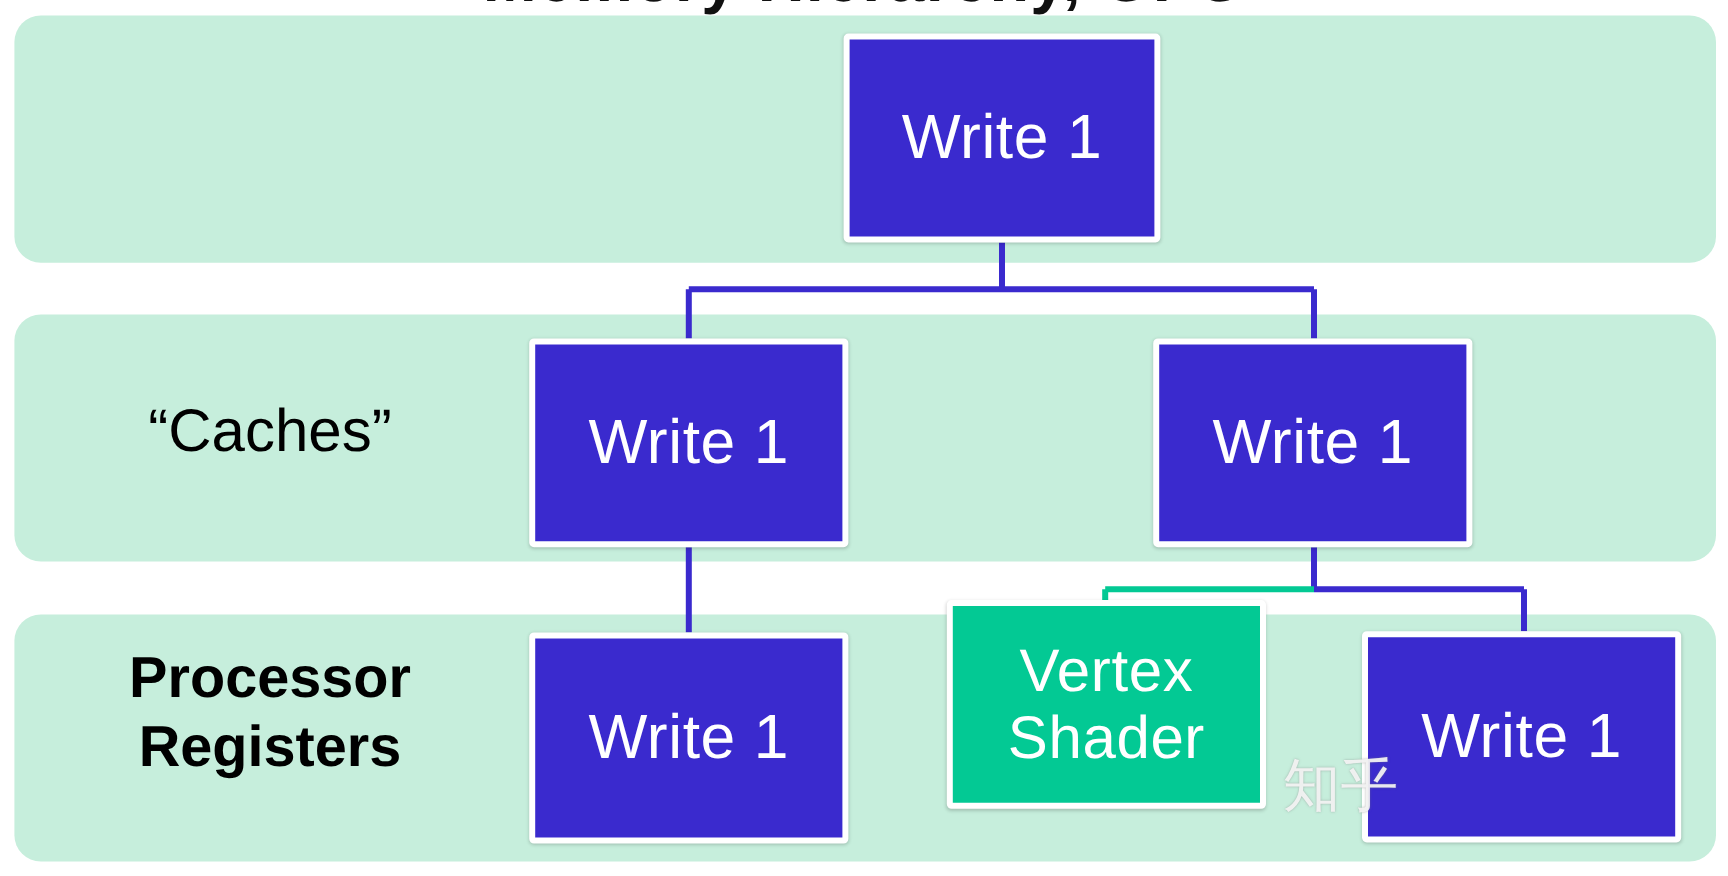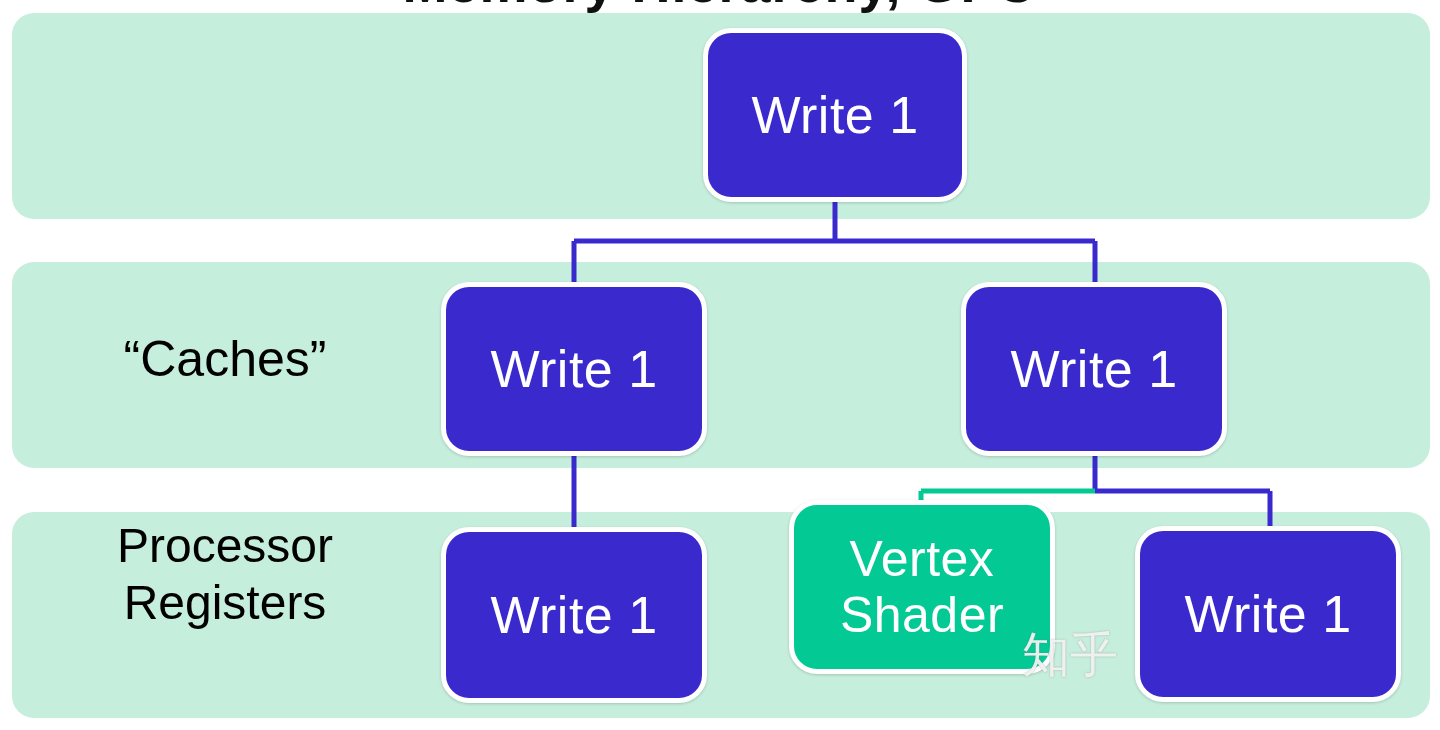--- a/index.html
+++ b/index.html
@@ -51,38 +51,38 @@
     left: 60px;
     width: 330px;
     text-align: center;
     color: #000000;
     font-size: 50px;
     line-height: 1.18;
     font-weight: 400;
   }
   #label-vram      { top: 82px;  }
   #label-caches    { top: 330px; }
-  #label-registers { top: 518px; font-size: 48px; }
+  #label-registers { top: 538px; font-size: 48px; font-weight: bold; }
 
   
   #connectors {
     position: absolute;
     left: 0;
     top: 0;
     width: 1440px;
     height: 730px;
     pointer-events: none;
   }
 
   
   .node {
     position: absolute;
     box-sizing: border-box;
     border: 5px solid #ffffff;
-    border-radius: 28px;
+    border-radius: 4px;
     color: #ffffff;
     display: flex;
     align-items: center;
     justify-content: center;
     text-align: center;
     font-size: 52px;
     line-height: 1.12;
     font-weight: 400;
     letter-spacing: 0.5px;
     box-shadow: 0 1px 3px rgba(0,0,0,0.18);
@@ -101,20 +101,21 @@
 
   
   .watermark {
     position: absolute;
     color: rgba(255,255,255,0.82);
     font-size: 46px;
     font-weight: 500;
     white-space: nowrap;
     pointer-events: none;
     text-shadow: 0 0 2px rgba(120,120,120,0.55);
+    margin-left: 47px;
   }
   #watermark-logo   { left: 1022px; top: 623px; font-size: 48px; color: rgba(245,245,245,0.92); }
   #watermark-handle { left: 1150px; top: 625px; font-size: 48px; color: #ffffff; }
 </style>
 </head>
 <body>
 
 <div id="stage">
 
   <div class="title-remnant">Memory Hierarchy, GPU</div>

